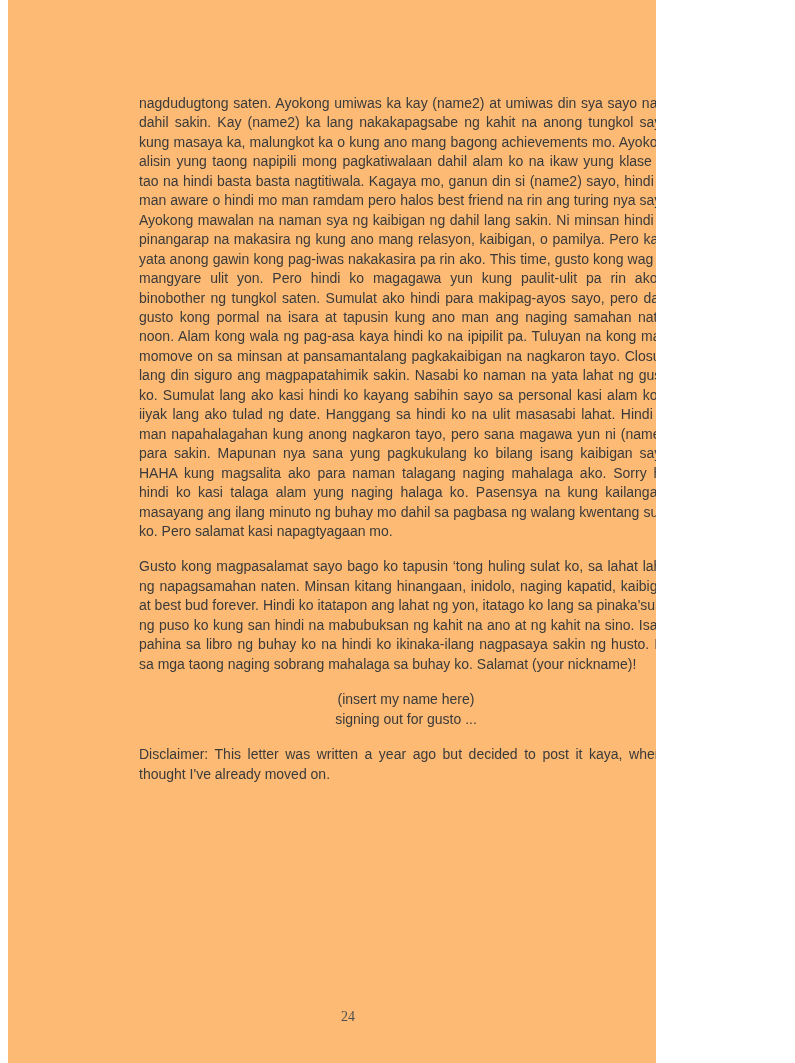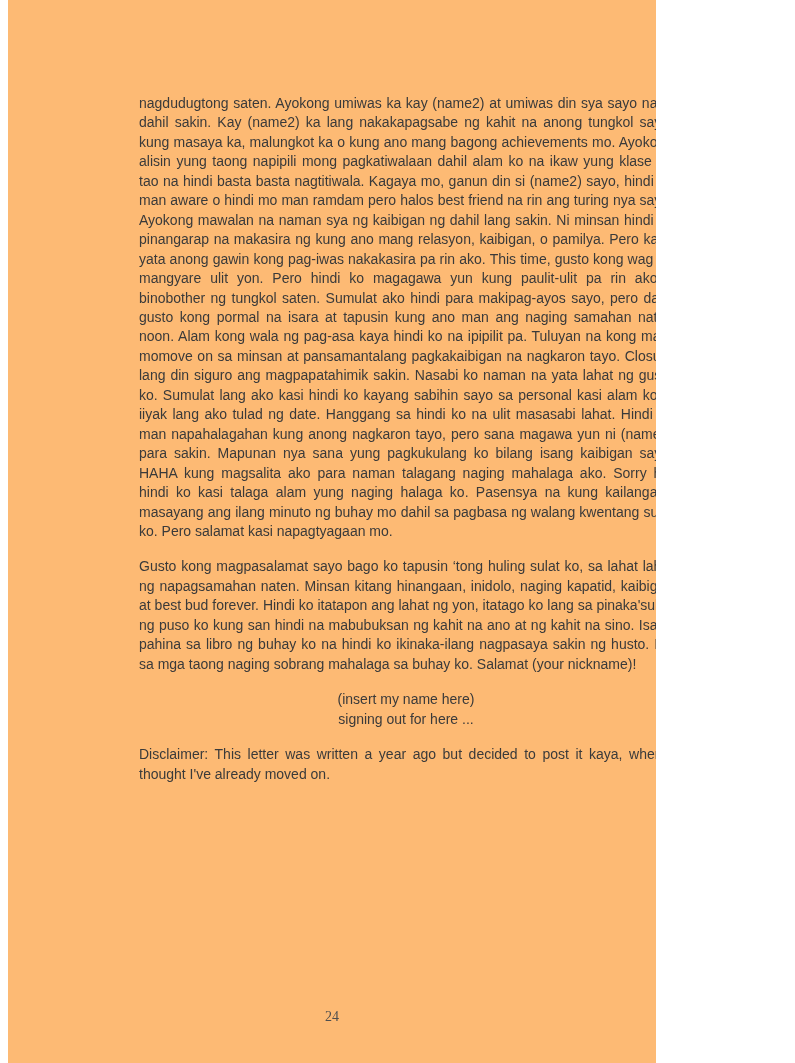--- a/index.html
+++ b/index.html
@@ -31,35 +31,35 @@
     }
     .signature {
       margin: 0 0 16px 0;
     }
     .sig-line {
       text-align: center;
     }
     .page-footer {
       position: absolute;
       top: 1009px;
-      left: 0;
+      left: 16px;
       width: 100%;
       text-align: center;
       font-family: "Liberation Serif", serif;
       font-size: 14px;
       color: #4f4f4f;
     }
   </style>
 </head>
 <body>
 
 <div class="page">
   <div class="letter-body">
     <p class="para">nagdudugtong saten. Ayokong umiwas ka kay (name2) at umiwas din sya sayo nang dahil sakin. Kay (name2) ka lang nakakapagsabe ng kahit na anong tungkol sayo, kung masaya ka, malungkot ka o kung ano mang bagong achievements mo. Ayokong alisin yung taong napipili mong pagkatiwalaan dahil alam ko na ikaw yung klase ng tao na hindi basta basta nagtitiwala. Kagaya mo, ganun din si (name2) sayo, hindi ka man aware o hindi mo man ramdam pero halos best friend na rin ang turing nya sayo. Ayokong mawalan na naman sya ng kaibigan ng dahil lang sakin. Ni minsan hindi ko pinangarap na makasira ng kung ano mang relasyon, kaibigan, o pamilya. Pero kahit yata anong gawin kong pag-iwas nakakasira pa rin ako. This time, gusto kong wag ng mangyare ulit yon. Pero hindi ko magagawa yun kung paulit-ulit pa rin akong binobother ng tungkol saten. Sumulat ako hindi para makipag-ayos sayo, pero dahil gusto kong pormal na isara at tapusin kung ano man ang naging samahan naten noon. Alam kong wala ng pag-asa kaya hindi ko na ipipilit pa. Tuluyan na kong mag-momove on sa minsan at pansamantalang pagkakaibigan na nagkaron tayo. Closure lang din siguro ang magpapatahimik sakin. Nasabi ko naman na yata lahat ng gusto ko. Sumulat lang ako kasi hindi ko kayang sabihin sayo sa personal kasi alam kong iiyak lang ako tulad ng date. Hanggang sa hindi ko na ulit masasabi lahat. Hindi ko man napahalagahan kung anong nagkaron tayo, pero sana magawa yun ni (name2) para sakin. Mapunan nya sana yung pagkukulang ko bilang isang kaibigan sayo. HAHA kung magsalita ako para naman talagang naging mahalaga ako. Sorry ha, hindi ko kasi talaga alam yung naging halaga ko. Pasensya na kung kailangang masayang ang ilang minuto ng buhay mo dahil sa pagbasa ng walang kwentang sulat ko. Pero salamat kasi napagtyagaan mo.</p>
     <p class="para">Gusto kong magpasalamat sayo bago ko tapusin ‘tong huling sulat ko, sa lahat lahat ng napagsamahan naten. Minsan kitang hinangaan, inidolo, naging kapatid, kaibigan at best bud forever. Hindi ko itatapon ang lahat ng yon, itatago ko lang sa pinaka'sulok ng puso ko kung san hindi na mabubuksan ng kahit na ano at ng kahit na sino. Isang pahina sa libro ng buhay ko na hindi ko ikinaka-ilang nagpasaya sakin ng husto. Isa sa mga taong naging sobrang mahalaga sa buhay ko. Salamat (your nickname)!</p>
     <div class="signature">
       <div class="sig-line">(insert my name here)</div>
-      <div class="sig-line">signing out for here ...</div>
+      <div class="sig-line">signing out for gusto ...</div>
     </div>
     <p class="para">Disclaimer: This letter was written a year ago but decided to post it kaya, when I thought I've already moved on.</p>
   </div>
   <div class="page-footer">24</div>
 </div>
 
 </body></html>

